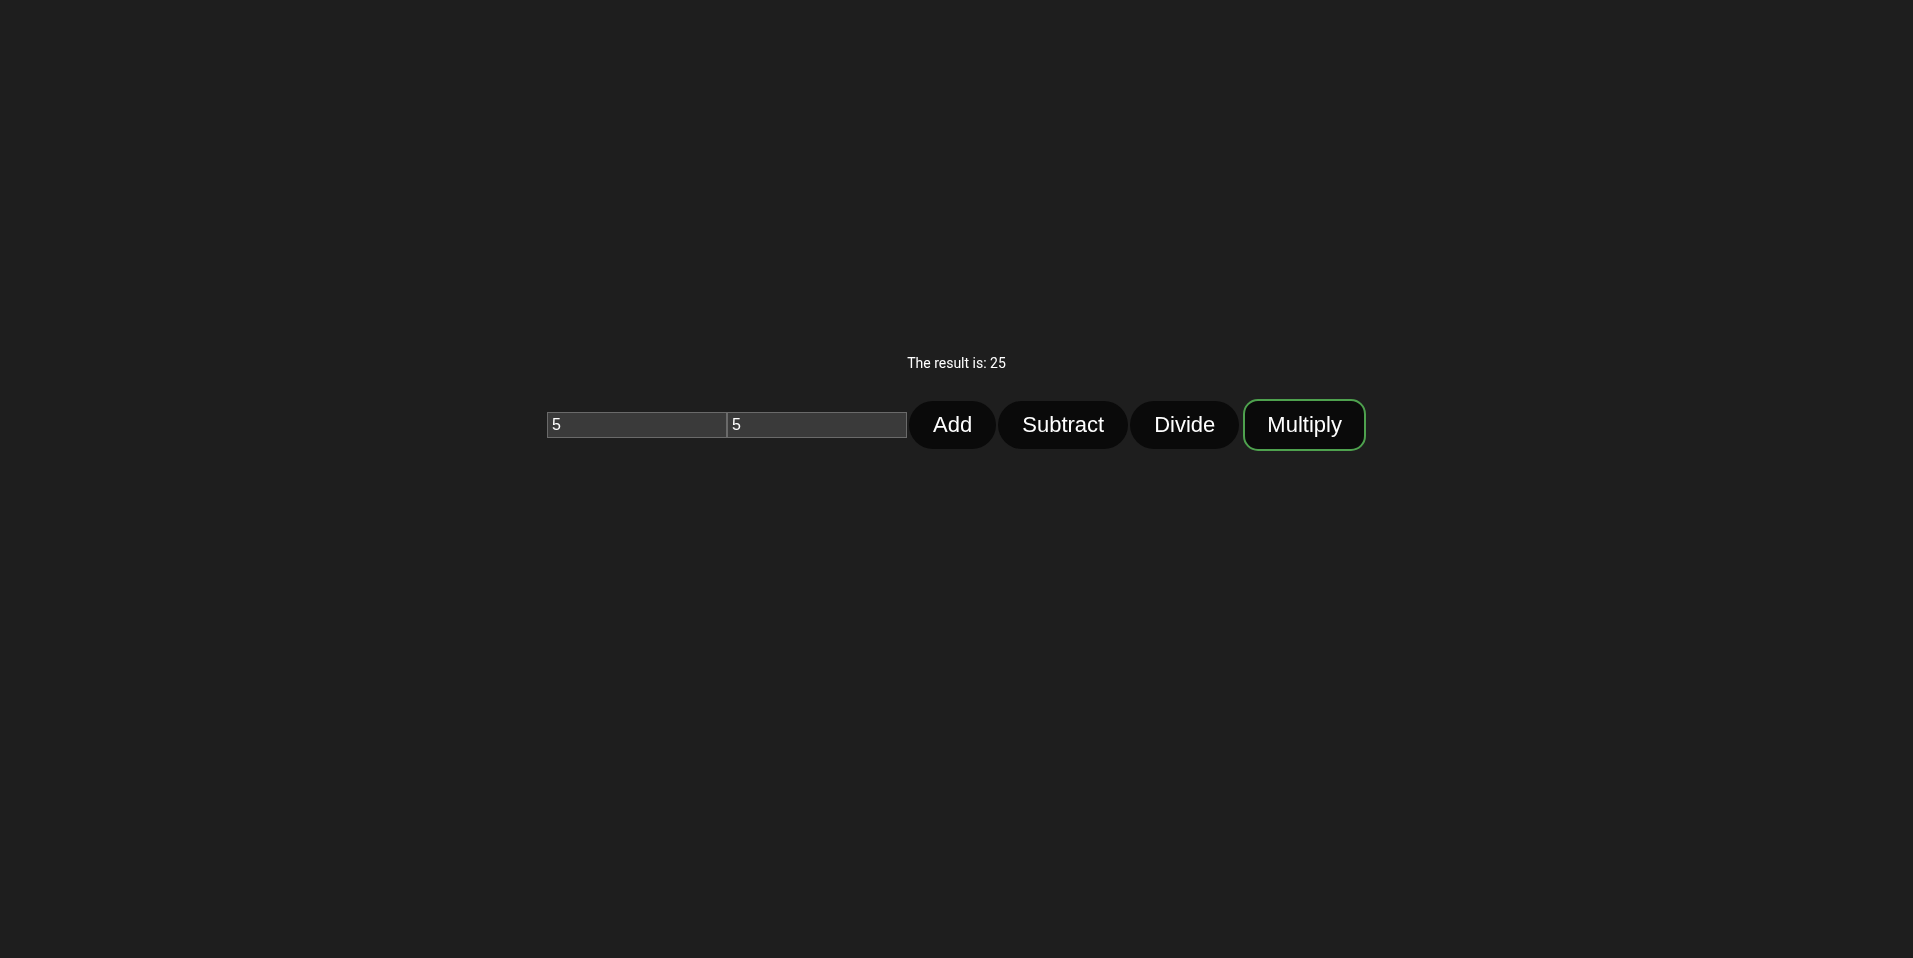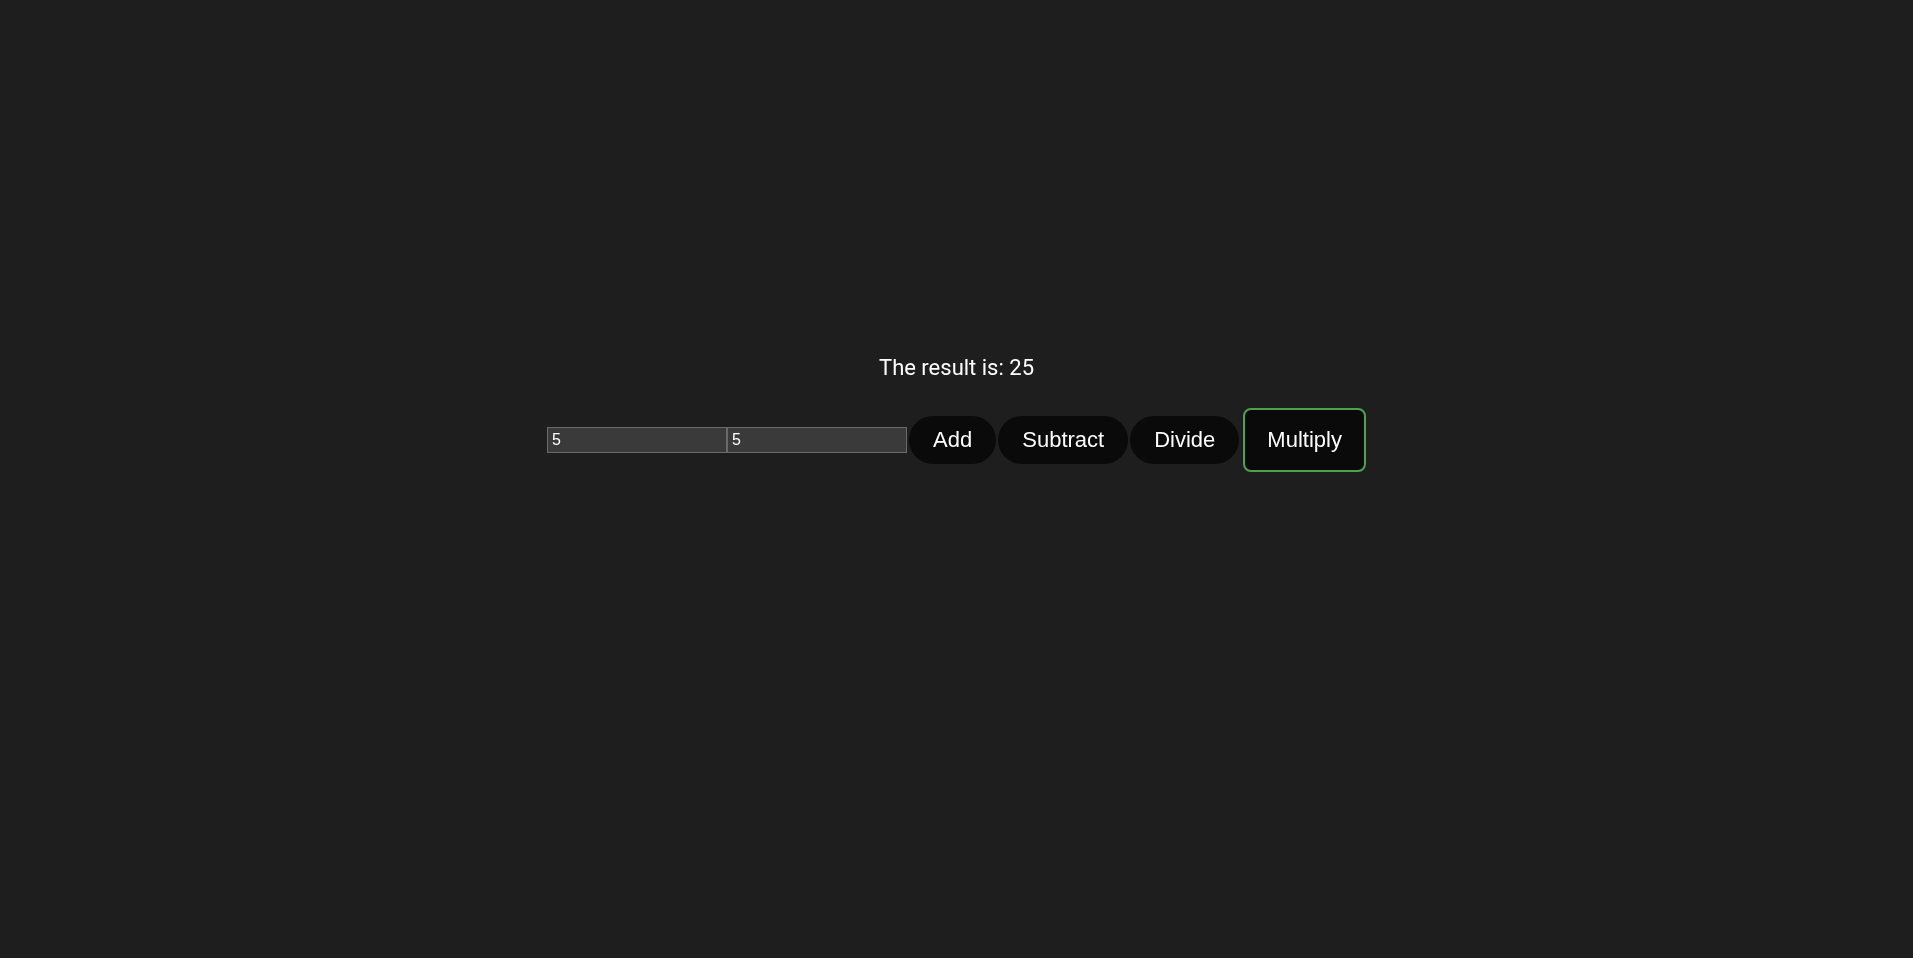--- a/index.html
+++ b/index.html
@@ -21,21 +21,21 @@
 
     .container {
       display: flex;
       flex-direction: column;
       align-items: center;
       margin-top: 355px;
     }
 
     .result-text {
       color: #ffffff;
-      font-size: 22px;
+      font-size: 14px;
       font-weight: 400;
       margin-bottom: 28px;
     }
 
     .controls-row {
       display: flex;
       align-items: center;
     }
 
     .input-field {
@@ -61,23 +61,23 @@
       font-size: 22px;
       font-weight: 400;
       padding: 11px 24px;
       cursor: pointer;
       margin-left: 2px;
       text-align: right;
     }
 
     .op-button.active {
       border: 2px solid #4ea14e;
-      padding: 17px 22px;
+      padding: 11px 22px;
       margin-left: 4px;
-      border-radius: 8px;
+      border-radius: 15px;
     }
   </style>
 </head>
 <body>
 
 <div class="container">
   <div class="result-text">
     <span>The result is: </span><span>25</span>
   </div>
   <div class="controls-row">

